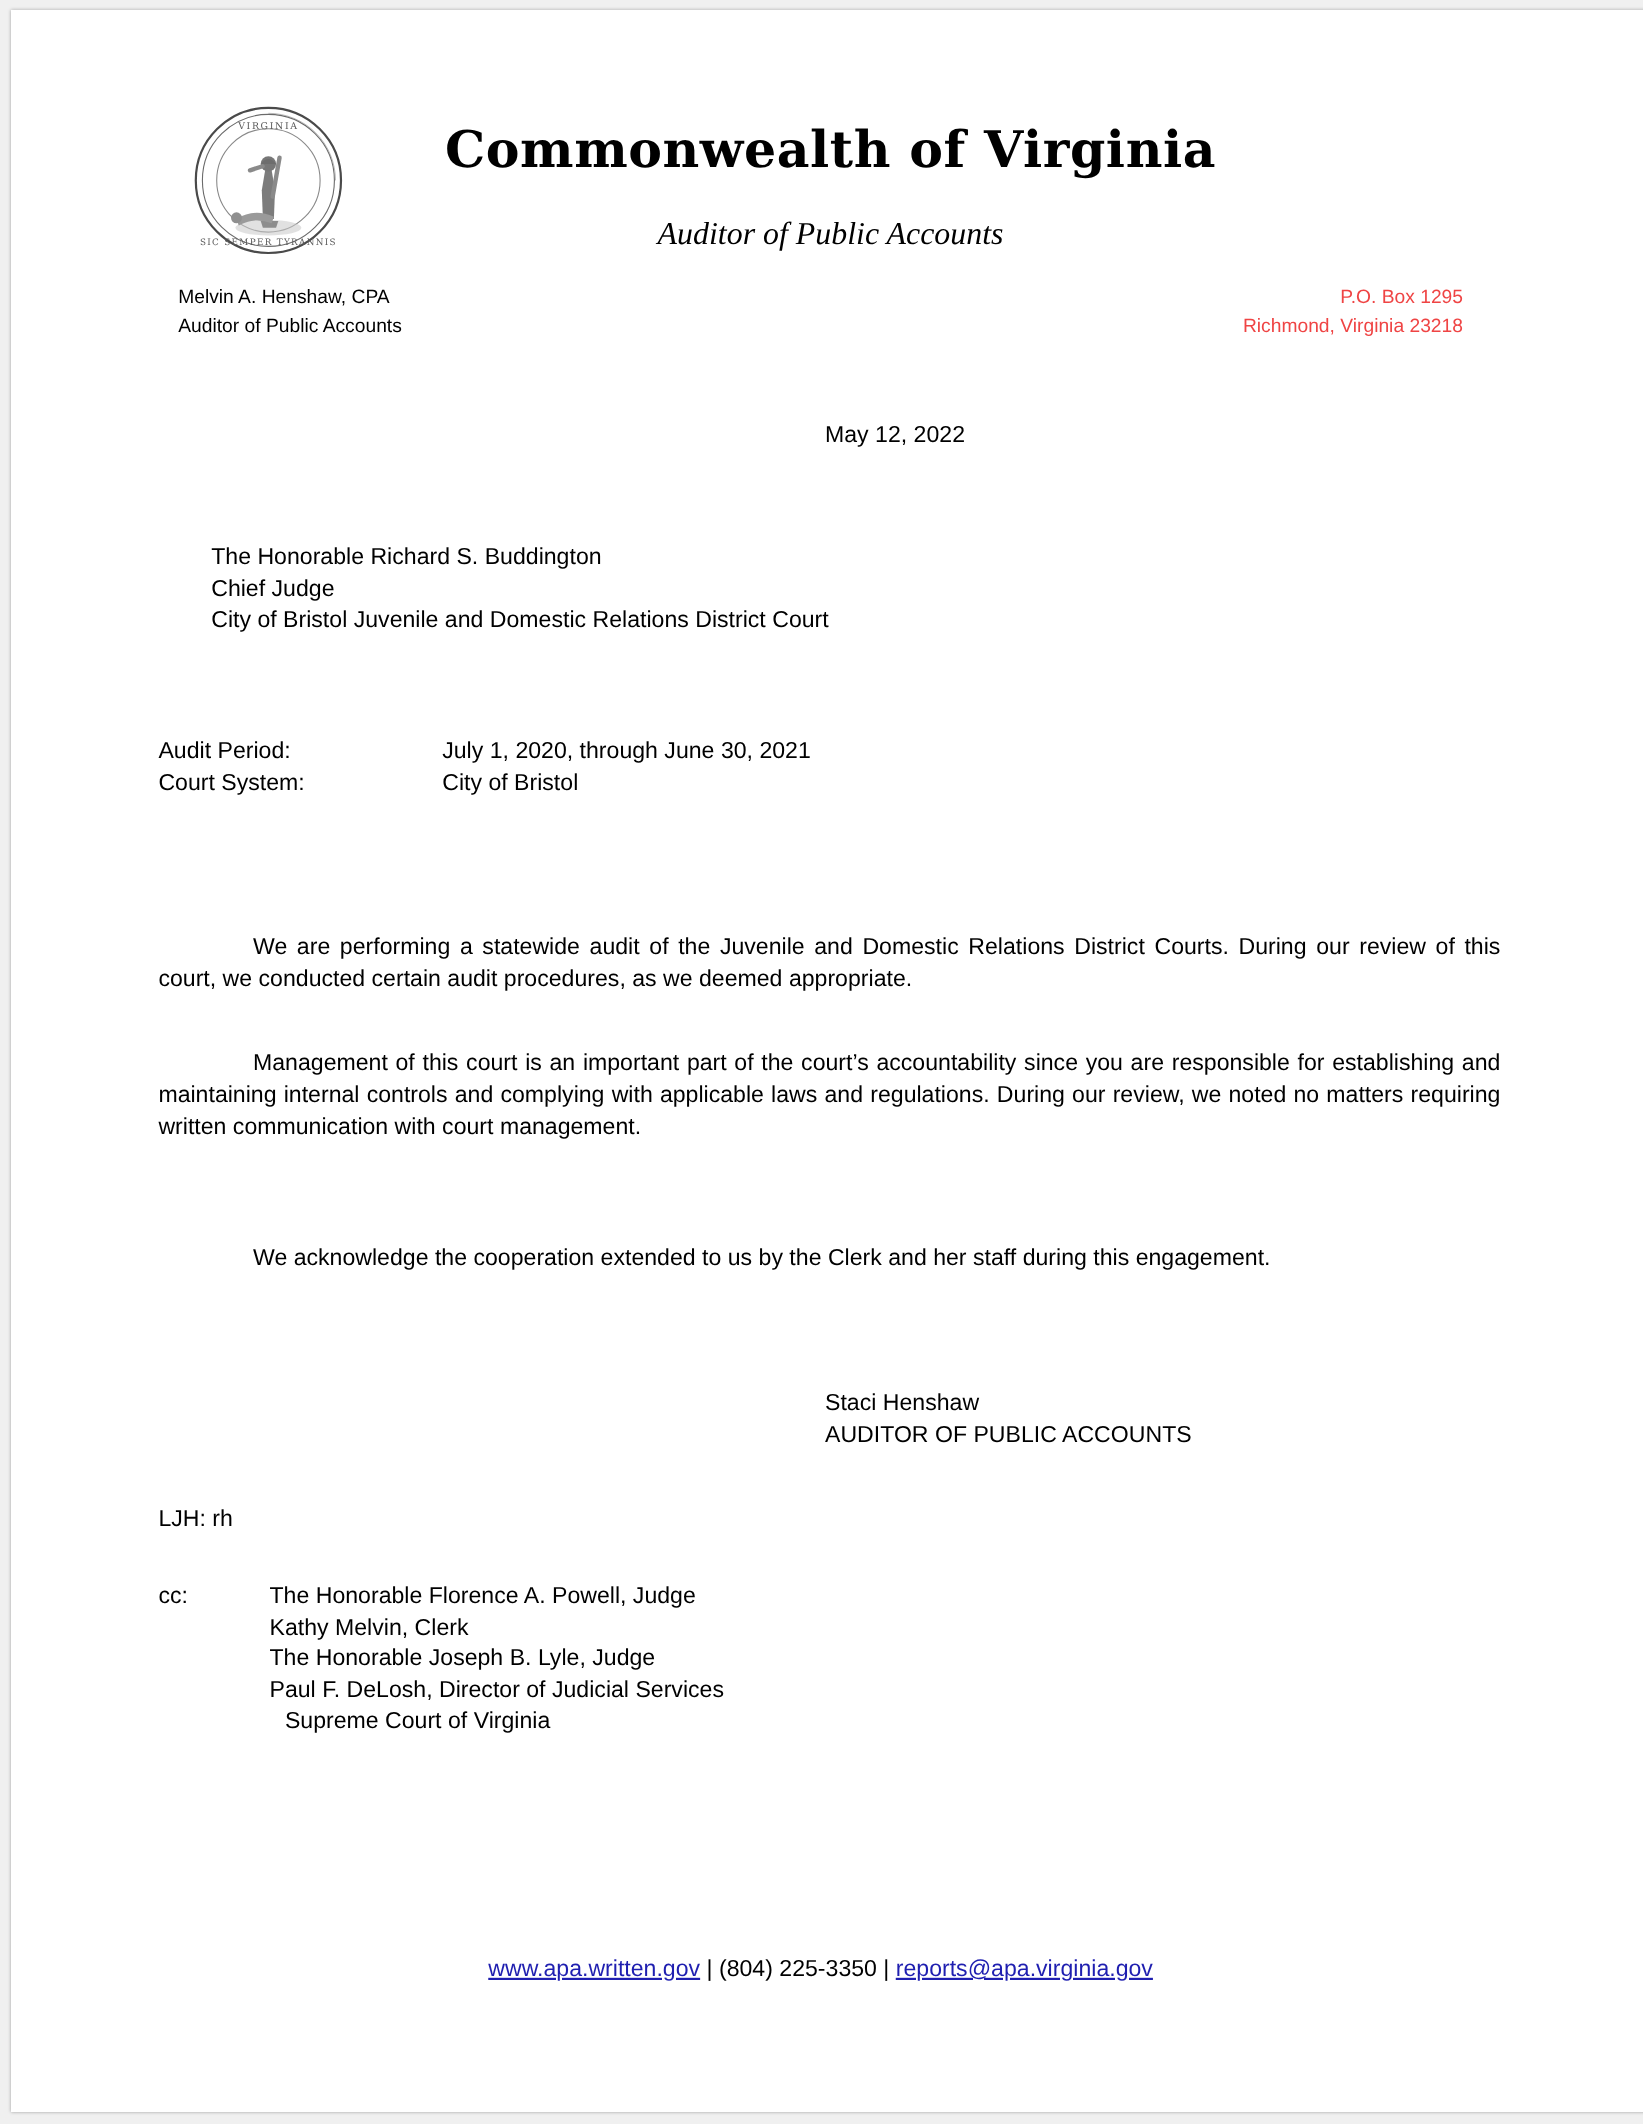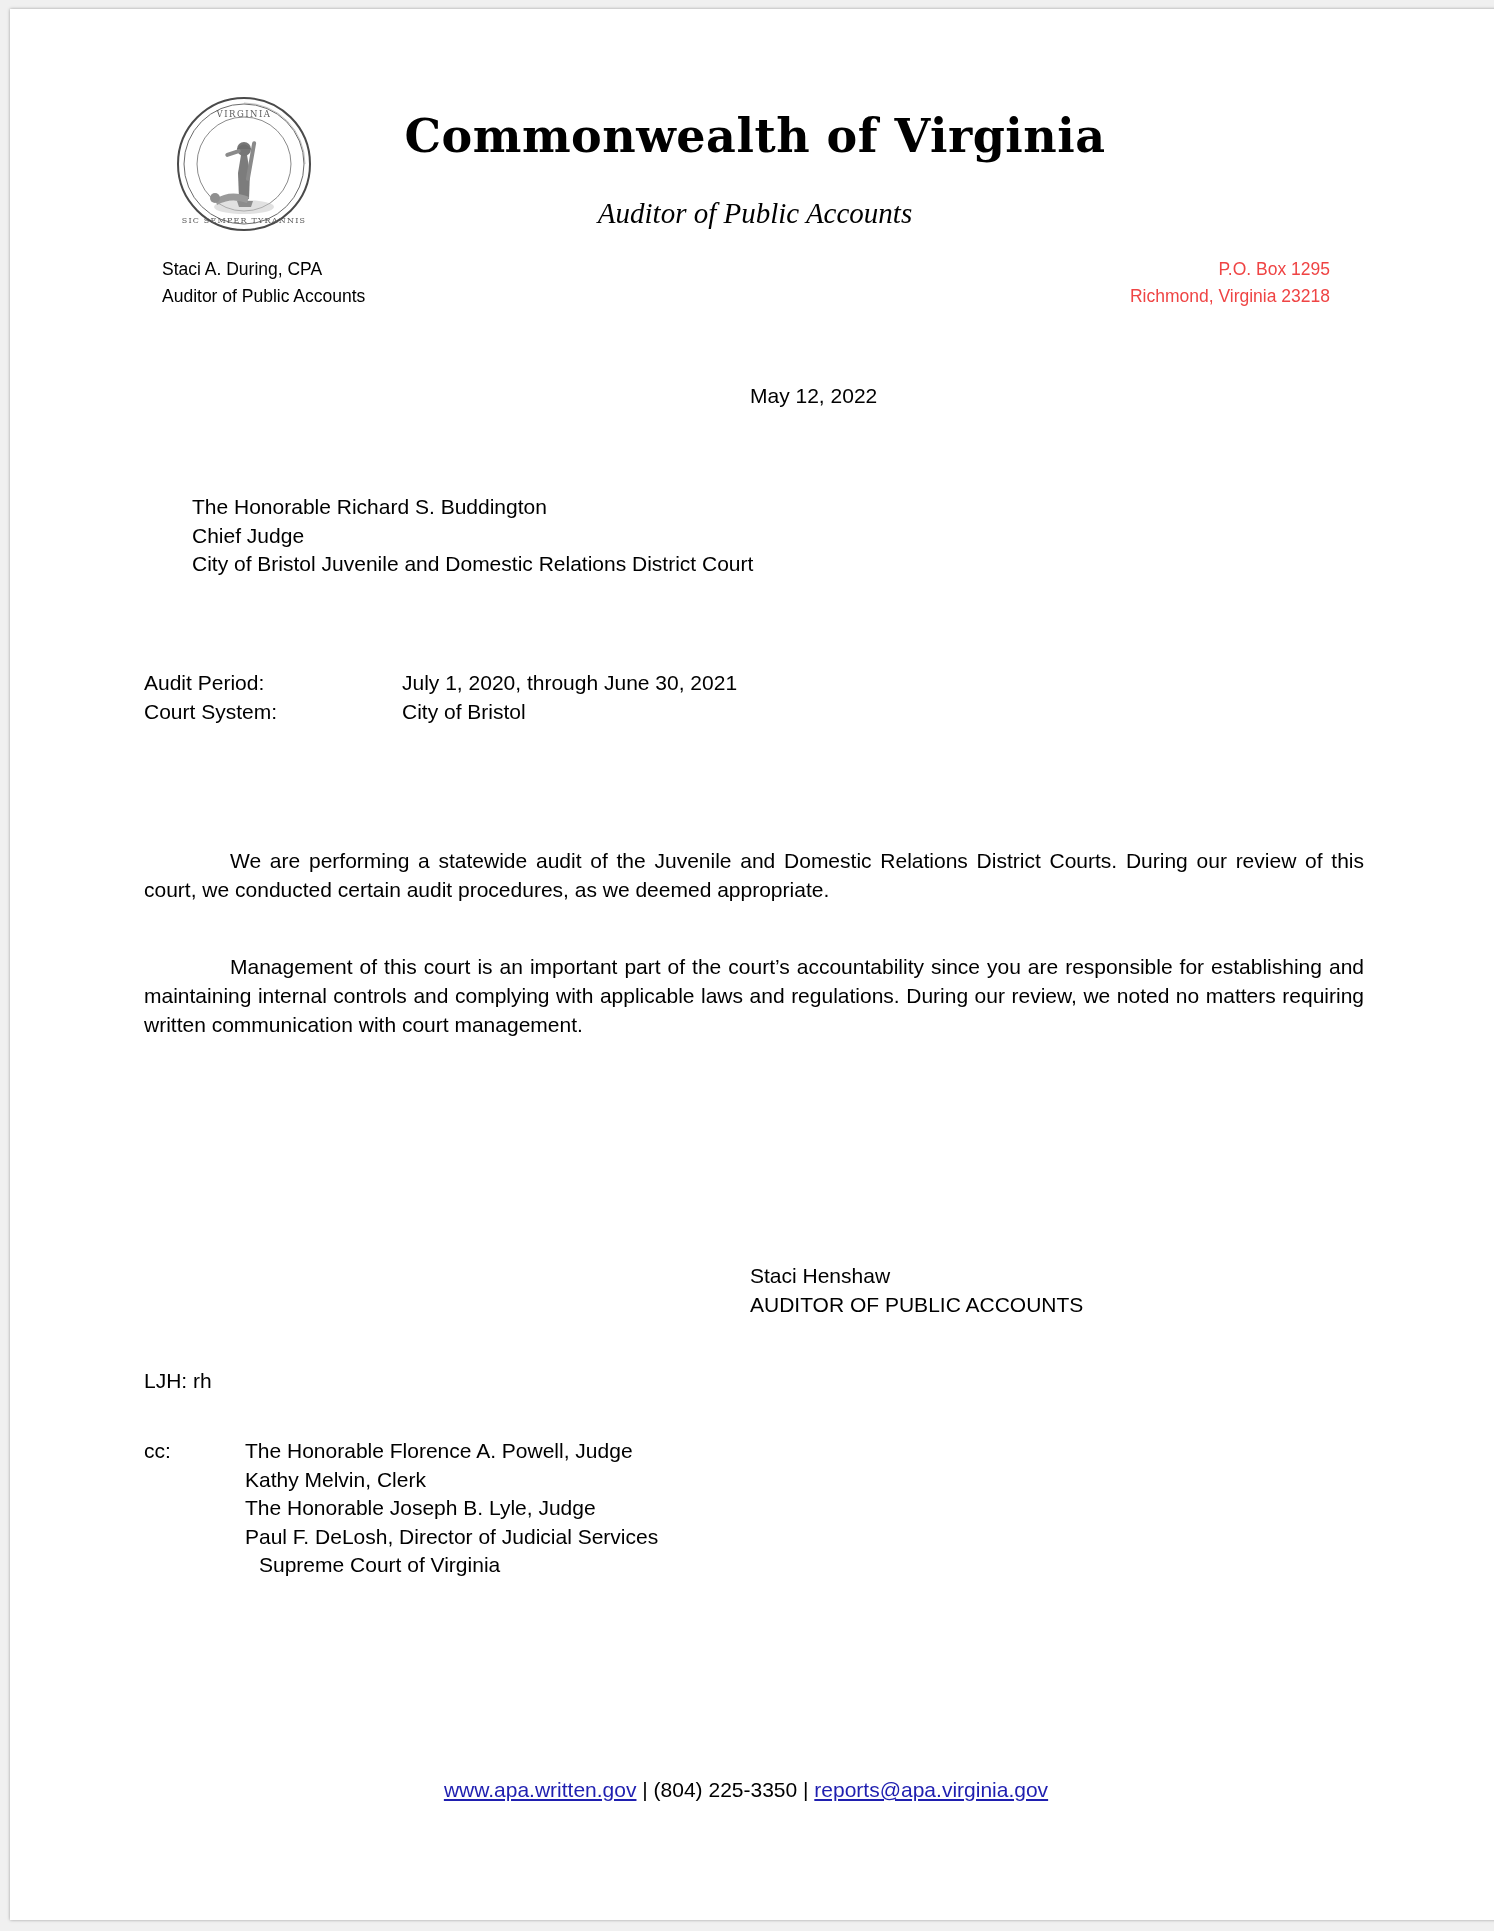--- a/index.html
+++ b/index.html
@@ -201,21 +201,21 @@
 
         <path d="M40 104 q16 -10 34 -2 l-2 6 q-16 -6 -30 2 Z" fill="#9a9a9a"></path>
         <circle cx="40" cy="103" r="5" fill="#8f8f8f"></circle>
       </svg>
     </div>
 
     <div class="lh-title">Commonwealth of Virginia</div>
     <div class="lh-sub">Auditor of Public Accounts</div>
 
     <div class="lh-left">
-      <div>Staci A. During, CPA</div>
+      <div>Melvin A. Henshaw, CPA</div>
       <div>Auditor of Public Accounts</div>
     </div>
 
     <div class="lh-right">
       <div>P.O. Box 1295</div>
       <div>Richmond, Virginia 23218</div>
     </div>
 
     <div class="date">May 12, 2022</div>
 
@@ -229,20 +229,21 @@
       <div class="meta-row">
         <span class="meta-label">Audit Period:</span><span class="meta-value">July 1, 2020, through June 30, 2021</span>
       </div>
       <div class="meta-row">
         <span class="meta-label">Court System:</span><span class="meta-value">City of Bristol</span>
       </div>
     </div>
 
     <div class="para" id="para1">We are performing a statewide audit of the Juvenile and Domestic Relations District Courts. During our review of this court, we conducted certain audit procedures, as we deemed appropriate.</div>
     <div class="para" id="para2">Management of this court is an important part of the court’s accountability since you are responsible for establishing and maintaining internal controls and complying with applicable laws and regulations.  During our review, we noted no matters requiring written communication with court management.</div>
+    <div class="para" id="para3">We acknowledge the cooperation extended to us by the Clerk and her staff during this engagement.</div>
 
     <div class="sig">
       <div>Staci Henshaw</div>
       <div>AUDITOR OF PUBLIC ACCOUNTS</div>
     </div>
 
     <div class="initials">LJH: rh</div>
 
     <div class="cc">
       <span class="cc-label">cc:</span>

